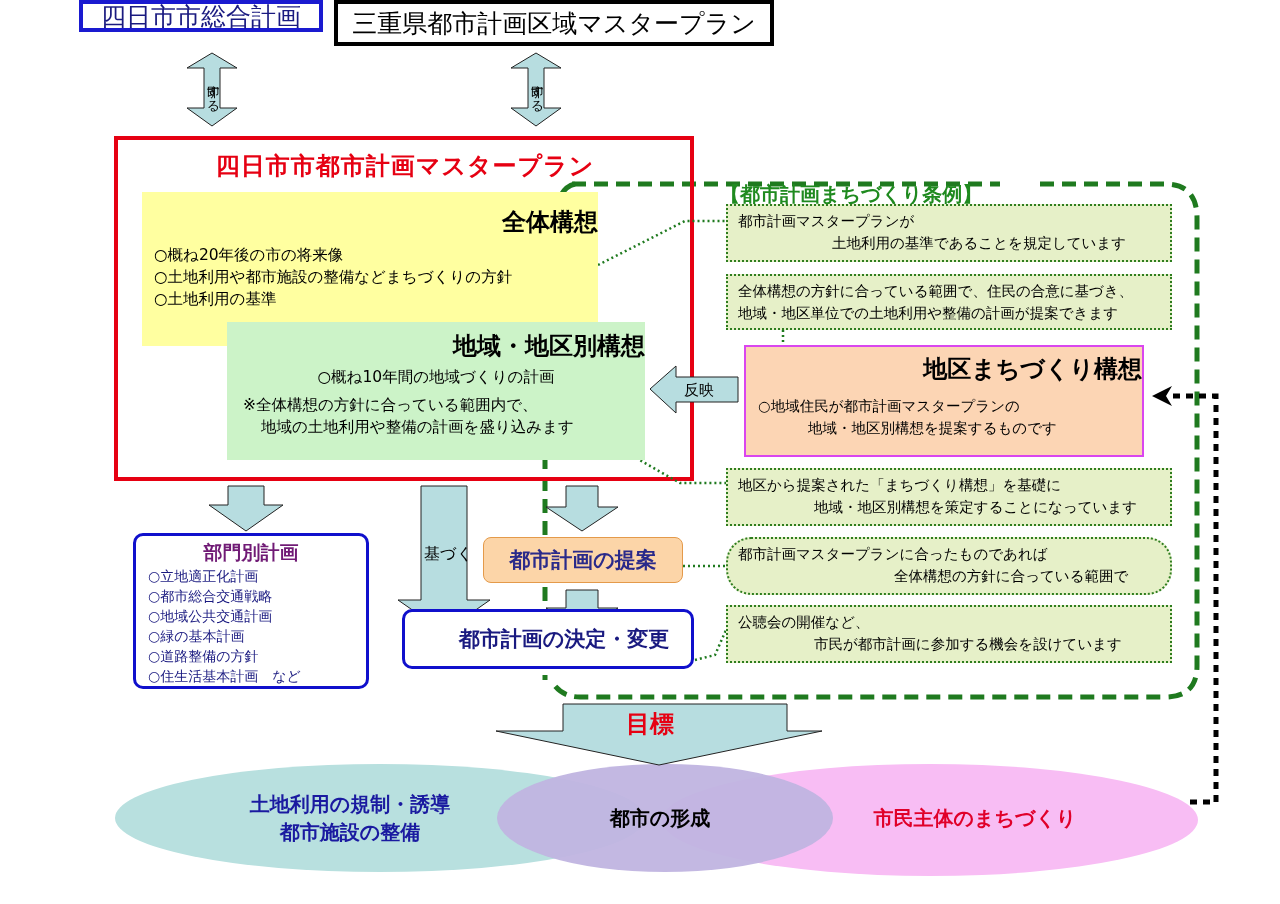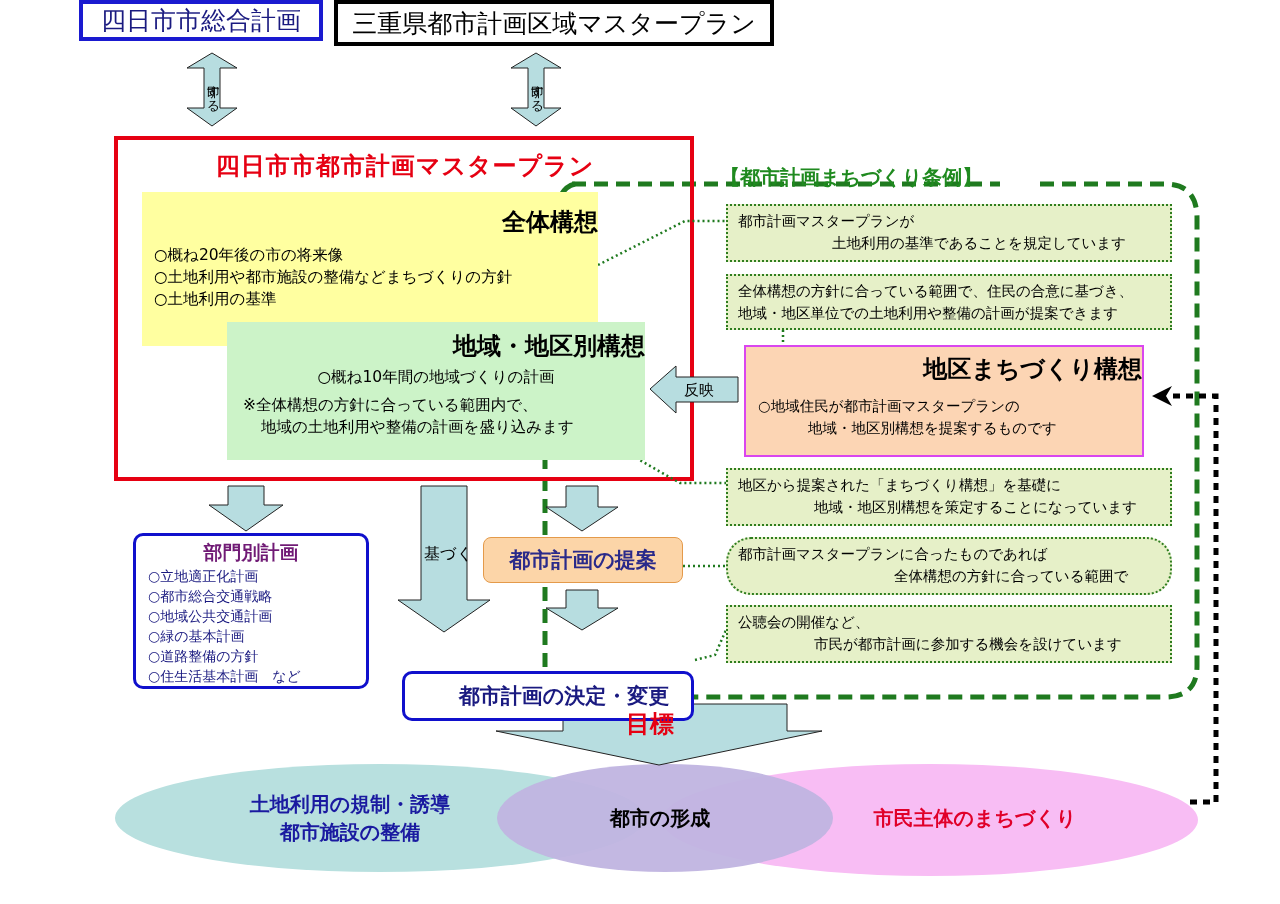--- a/index.html
+++ b/index.html
@@ -60,21 +60,21 @@
 
   <polygon points="650,389 676,366 676,377 738,377 738,402 676,402 676,413" fill="#b7dde0" stroke="#222" stroke-width="1"></polygon>
 
   <polygon points="228,486 264,486 264,505 283,505 246,531 209,505 228,505" fill="#b7dde0" stroke="#222" stroke-width="1"></polygon>
   <polygon points="421,486 467,486 467,600 490,600 444,632 398,600 421,600" fill="#b7dde0" stroke="#222" stroke-width="1"></polygon>
   <polygon points="566,486 598,486 598,507 618,507 582,531 546,507 566,507" fill="#b7dde0" stroke="#222" stroke-width="1"></polygon>
   <polygon points="566,590 598,590 598,608 618,608 582,630 546,608 566,608" fill="#b7dde0" stroke="#222" stroke-width="1"></polygon>
   <polygon points="563,704 787,704 787,731 822,731 659,765 496,731 563,731" fill="#b7dde0" stroke="#222" stroke-width="1"></polygon>
 </svg>
 
-<div class="abs top-box" style="left:79px;top:0;width:244px;height:41px;border:4px solid #1a1ad0;color:#1a1a80;">
+<div class="abs top-box" style="left:79px;top:0;width:244px;height:32px;border:4px solid #1a1ad0;color:#1a1a80;">
   <span>四日市市総合計画</span>
 </div>
 <div class="abs top-box" style="left:334px;top:0;width:440px;height:46px;border:4px solid #000;">
   <span>三重県都市計画区域マスタープラン</span>
 </div>
 
 <div class="abs arrow-label" style="left:204px;top:66px;width:16px;height:50px;">即する</div>
 <div class="abs arrow-label" style="left:528px;top:66px;width:16px;height:50px;">即する</div>
 
 <div class="abs red-title" style="left:120px;top:150px;width:570px;">四日市市都市計画マスタープラン</div>
@@ -90,21 +90,21 @@
 
 <div class="abs chiiki" style="left:227px;top:322px;width:418px;height:138px;">
   <div class="section-title" style="margin-top:8px;">地域・地区別構想</div>
   <div class="line" style="text-align:center;margin-top:4px;">○概ね10年間の地域づくりの計画</div>
   <div class="line" style="padding-left:16px;margin-top:6px;">※全体構想の方針に合っている範囲内で、</div>
   <div class="line" style="padding-left:34px;">地域の土地利用や整備の計画を盛り込みます</div>
 </div>
 
 <div class="abs" style="left:684px;top:381px;font-size:15px;">反映</div>
 
-<div class="abs green-title" style="left:720px;top:164px;">【都市計画まちづくり条例】</div>
+<div class="abs green-title" style="left:720px;top:181px;">【都市計画まちづくり条例】</div>
 
 <div class="abs note" style="left:726px;top:204px;width:446px;height:58px;">
   <div>都市計画マスタープランが</div>
   <div style="padding-left:94px;">土地利用の基準であることを規定しています</div>
 </div>
 <div class="abs note" style="left:726px;top:274px;width:446px;height:56px;">
   <div>全体構想の方針に合っている範囲で、住民の合意に基づき、</div>
   <div>地域・地区単位での土地利用や整備の計画が提案できます</div>
 </div>
 
@@ -136,21 +136,21 @@
   <div class="bumon-item">○道路整備の方針</div>
   <div class="bumon-item">○住生活基本計画　など</div>
 </div>
 
 <div class="abs" style="left:424px;top:544px;font-size:16px;">基づく</div>
 
 <div class="abs pill-orange" style="left:483px;top:537px;width:200px;height:46px;">
   <span>都市計画の提案</span>
 </div>
 
-<div class="abs blue-box decision" style="left:402px;top:671px;width:292px;height:50px;padding-left:32px;">
+<div class="abs blue-box decision" style="left:402px;top:609px;width:292px;height:60px;padding-left:32px;">
   <span>都市計画の決定・変更</span>
 </div>
 
 <div class="abs" style="left:626px;top:708px;color:#e60012;font-size:24px;font-weight:bold;">目標</div>
 
 <div class="abs venn-text" style="left:200px;top:790px;width:300px;color:#1a1aa0;">
   <div>土地利用の規制・誘導</div>
   <div>都市施設の整備</div>
 </div>
 <div class="abs venn-text" style="left:560px;top:804px;width:200px;color:#000;">都市の形成</div>

